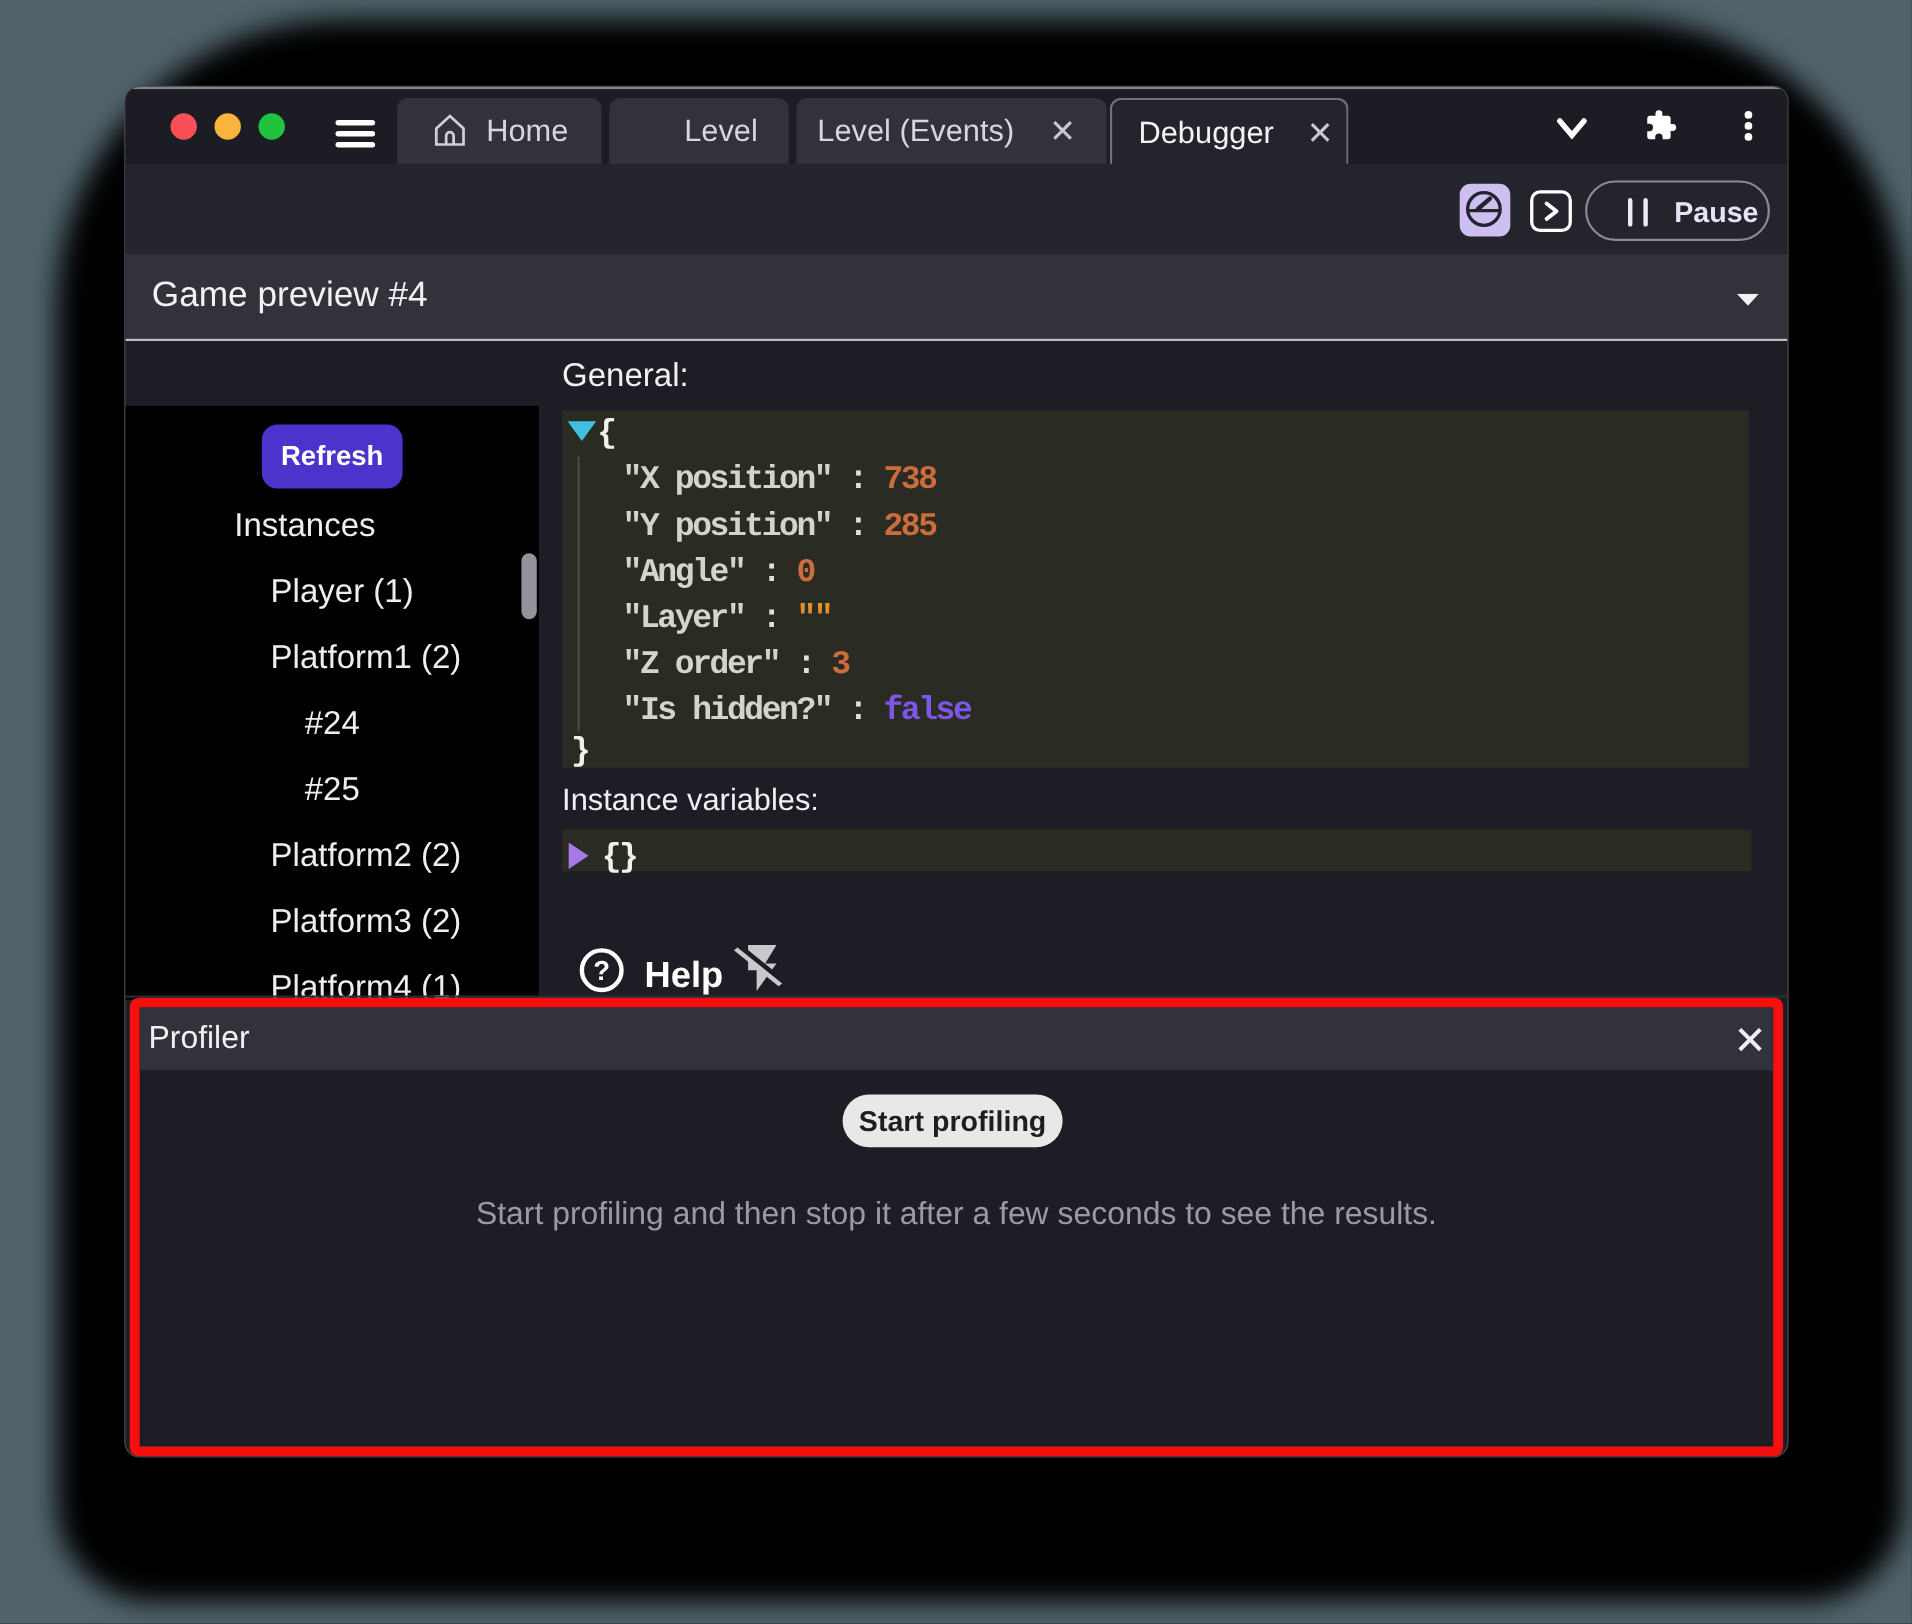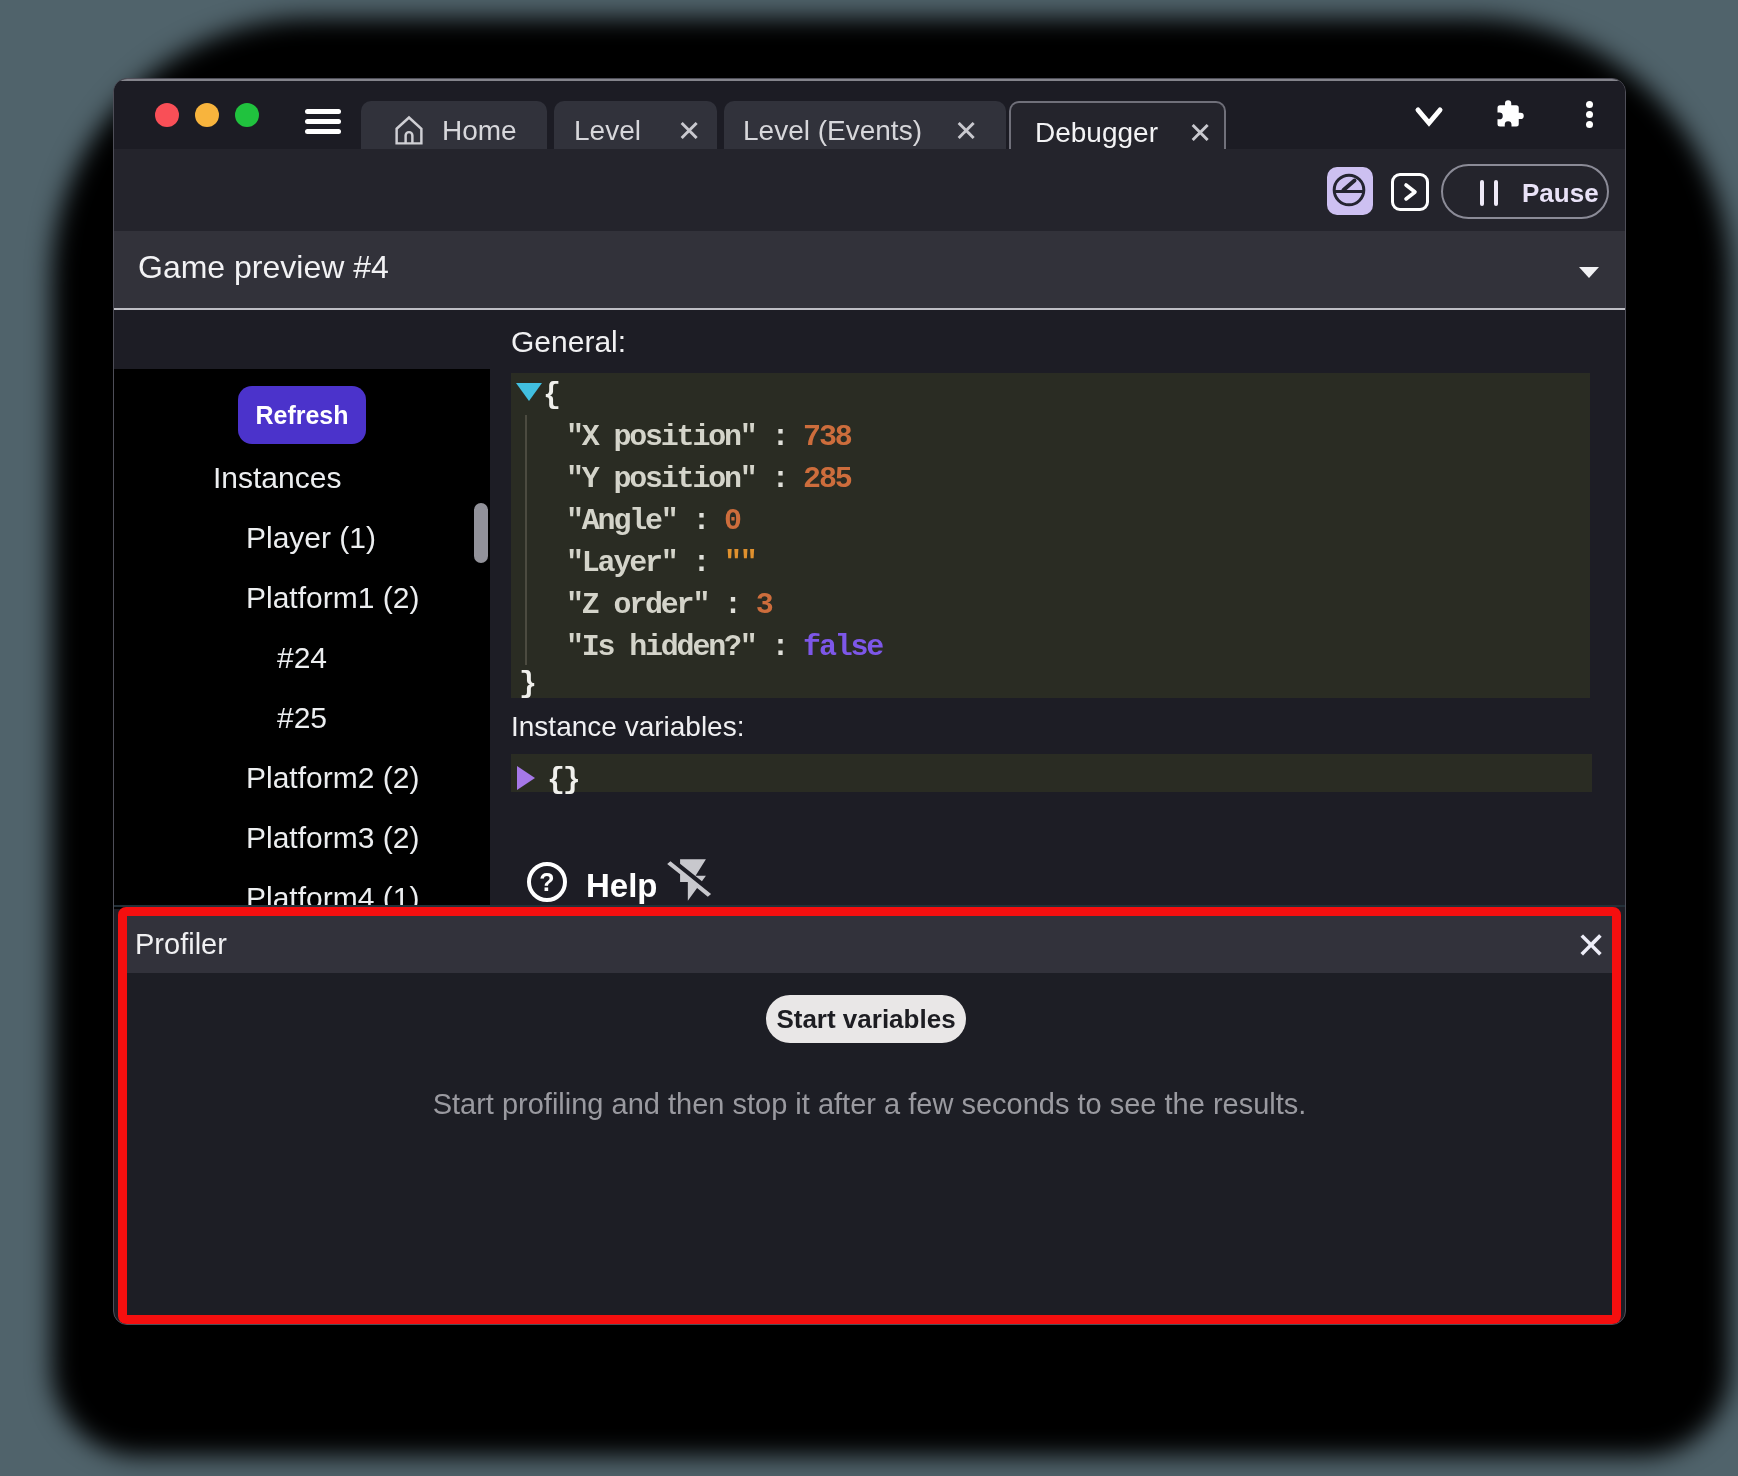--- a/index.html
+++ b/index.html
@@ -9,21 +9,21 @@
             background:#000; border-radius:260px 260px 88px 88px; filter:blur(12px); }
   .win { position:absolute; left:113px; top:78px; width:1513px; height:1247px;
          background:#1d1d25; border-radius:14px; border:1px solid #4e4e58; overflow:hidden; }
   .abs { position:absolute; }
 
   
   .titlebar { position:absolute; left:0; top:0; width:100%; height:70px; background:#1c1c24; }
   .light { position:absolute; top:24px; width:24px; height:24px; border-radius:50%; }
   .burger span { position:absolute; left:0; width:36px; height:4.5px; background:#fff; border-radius:2.5px; }
 
-  .tab { position:absolute; top:22px; height:60px; background:#31323b;
+  .tab { position:absolute; top:10px; height:60px; background:#31323b;
          border-radius:10px 10px 0 0; color:#d7d7db; font-size:28px;
          display:flex; align-items:center; }
   .tab .x { color:#c9c9cf; font-size:29px; }
   .tab.active { background:#24242c; border:2px solid #70707a; border-bottom:none; color:#f3f3f5; }
 
   
   .toolbar { position:absolute; left:0; top:70px; width:100%; height:82px; background:#24242c; }
 
   
   .gamebar { position:absolute; left:0; top:152px; width:100%; height:79px; background:#32323a;
@@ -69,21 +69,21 @@
         <span style="top:30px;"></span>
         <span style="top:40px;"></span>
         <span style="top:50px;"></span>
       </div>
       <div class="tab" style="left:247px; width:186px;">
         <svg style="margin-left:30px;" width="36" height="36" viewBox="0 0 32 32" fill="none" stroke="#cfcfd4" stroke-width="2.2">
           <path d="M5 14 L16 4 L27 14 L27 27 L5 27 Z M13 27 L13 20 a3 3 0 0 1 6 0 L19 27"></path>
         </svg>
         <span style="margin-left:15px;">Home</span>
       </div>
-      <div class="tab" style="left:440px; width:163px;">
+      <div class="tab" style="left:440px; width:163px;padding-left:48px;">
         <span style="margin-left:20px;">Level</span>
         <span class="x" style="margin-left:36px;">✕</span>
       </div>
       <div class="tab" style="left:610px; width:282px;">
         <span style="margin-left:19px;">Level (Events)</span>
         <span class="x" style="margin-left:32px;">✕</span>
       </div>
       <div class="tab active" style="left:895px; width:217px; height:62px;">
         <span style="margin-left:24px;">Debugger</span>
         <span class="x" style="margin-left:30px;">✕</span>
@@ -173,16 +173,16 @@
     <svg class="abs" style="left:548px; top:776px;" width="62" height="50" viewBox="0 0 24 24" preserveAspectRatio="none" fill="#c8c8cd">
       <path d="M3.27 3L2 4.27l5 5V13h3v9l3.58-6.14L17.73 20 19 18.73 3.27 3zM17 10h-4l4-8H7v2.18l8.46 8.46L17 10z"></path>
     </svg>
 
     <div class="abs" style="left:0px; top:826px; width:1513px; height:2px; background:#233039;"></div>
     <div class="profiler">
       <div class="profhead">
         <div class="abs" style="left:8px; top:12px;">Profiler</div>
         <div class="abs" style="left:1449px; top:9px; color:#eeeef8; font-size:36px;">✕</div>
       </div>
-      <div class="startbtn">Start variables</div>
+      <div class="startbtn">Start profiling</div>
       <div class="caption">Start profiling and then stop it after a few seconds to see the results.</div>
     </div>
   </div>
 
 </body></html>

